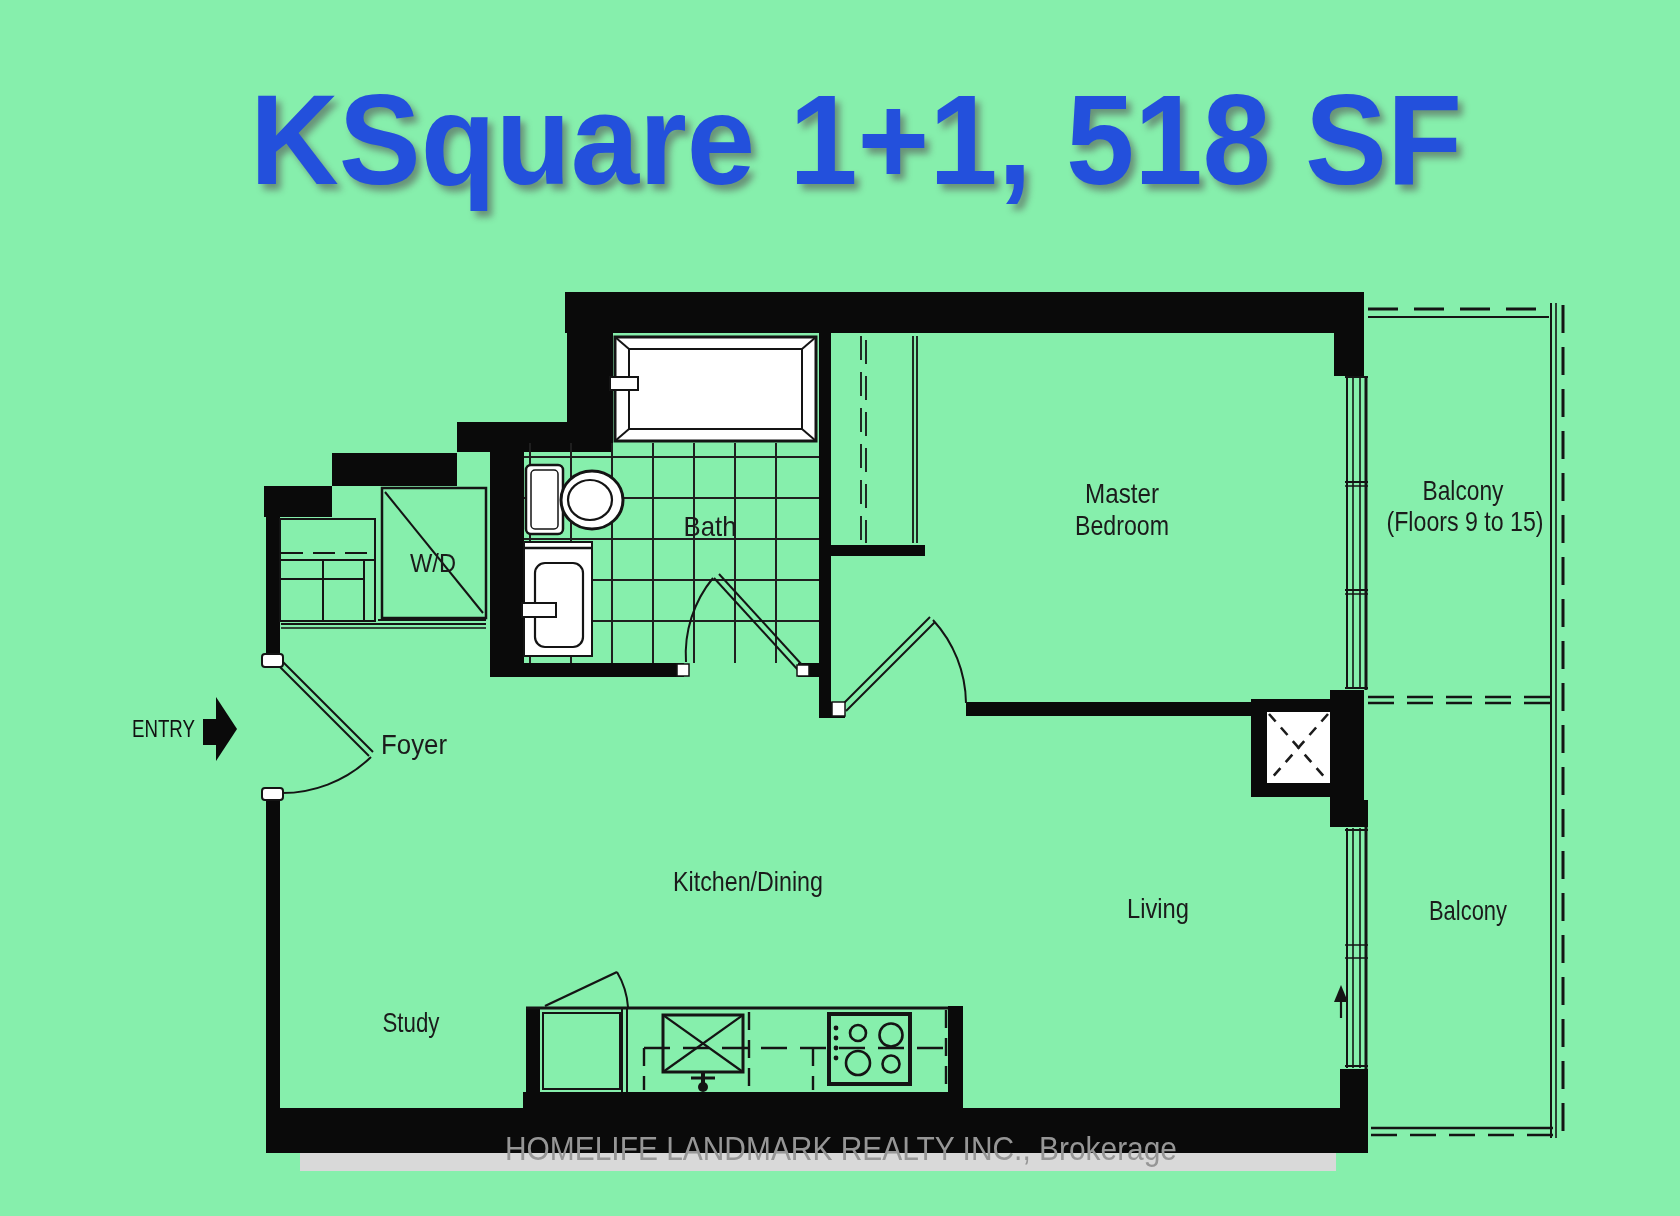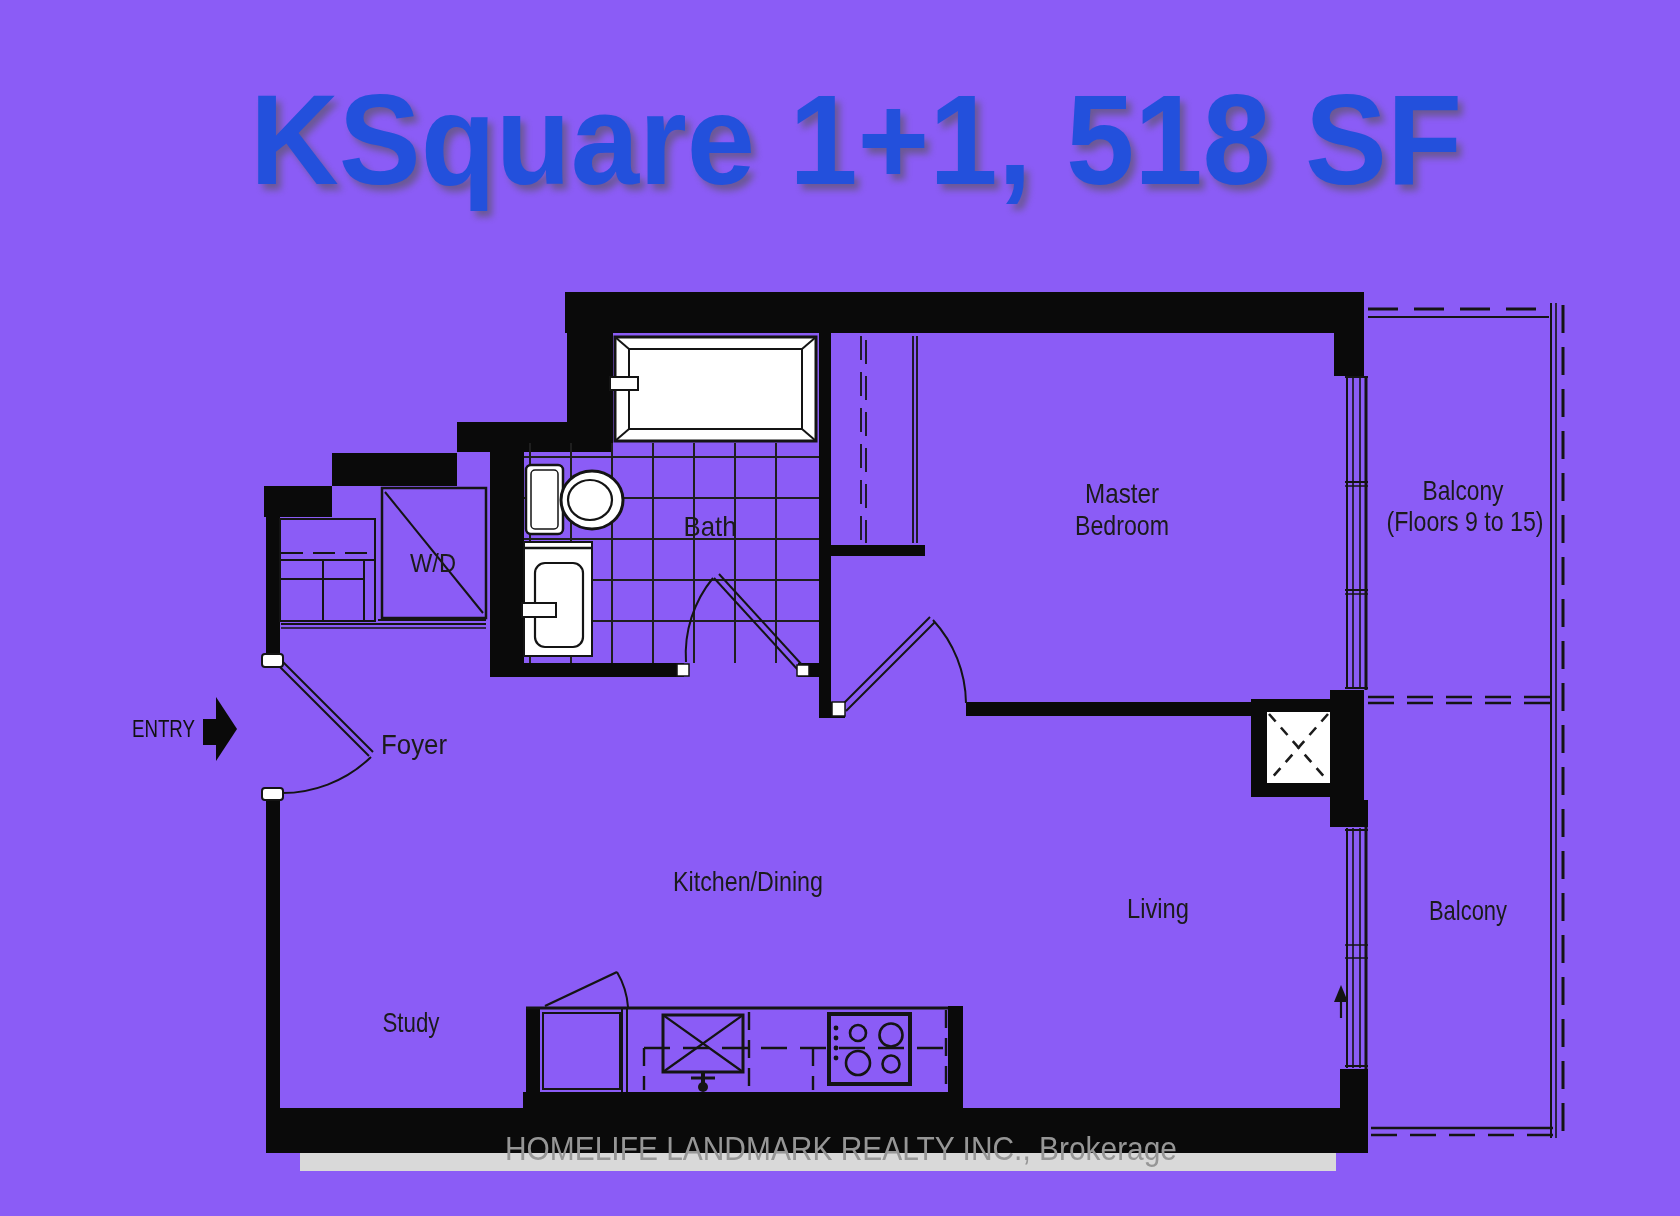--- a/index.html
+++ b/index.html
@@ -1,16 +1,16 @@
 <!DOCTYPE html>
 <html><head>
 <meta charset="utf-8">
 <style>
   html,body{margin:0;padding:0;background:#ffffff;}
-  #page{position:relative;width:1680px;height:1216px;background:#8b5cf6;overflow:hidden;}
+  #page{position:relative;width:1680px;height:1216px;background:#86efac;overflow:hidden;}
   svg{position:absolute;left:0;top:0;}
   text{font-family:"Liberation Sans", sans-serif;}
   .lbl{fill:#1b1b1b;font-size:28px;}
 </style>
 </head>
 <body>
 <div id="page">
 <svg width="1680" height="1216" viewBox="0 0 1680 1216">
 
   <text x="255" y="190" textLength="1212" lengthAdjust="spacingAndGlyphs" style="font-size:128px;font-weight:bold;fill:#555555;opacity:.6;filter:blur(3.5px);">KSquare 1+1, 518 SF</text>

